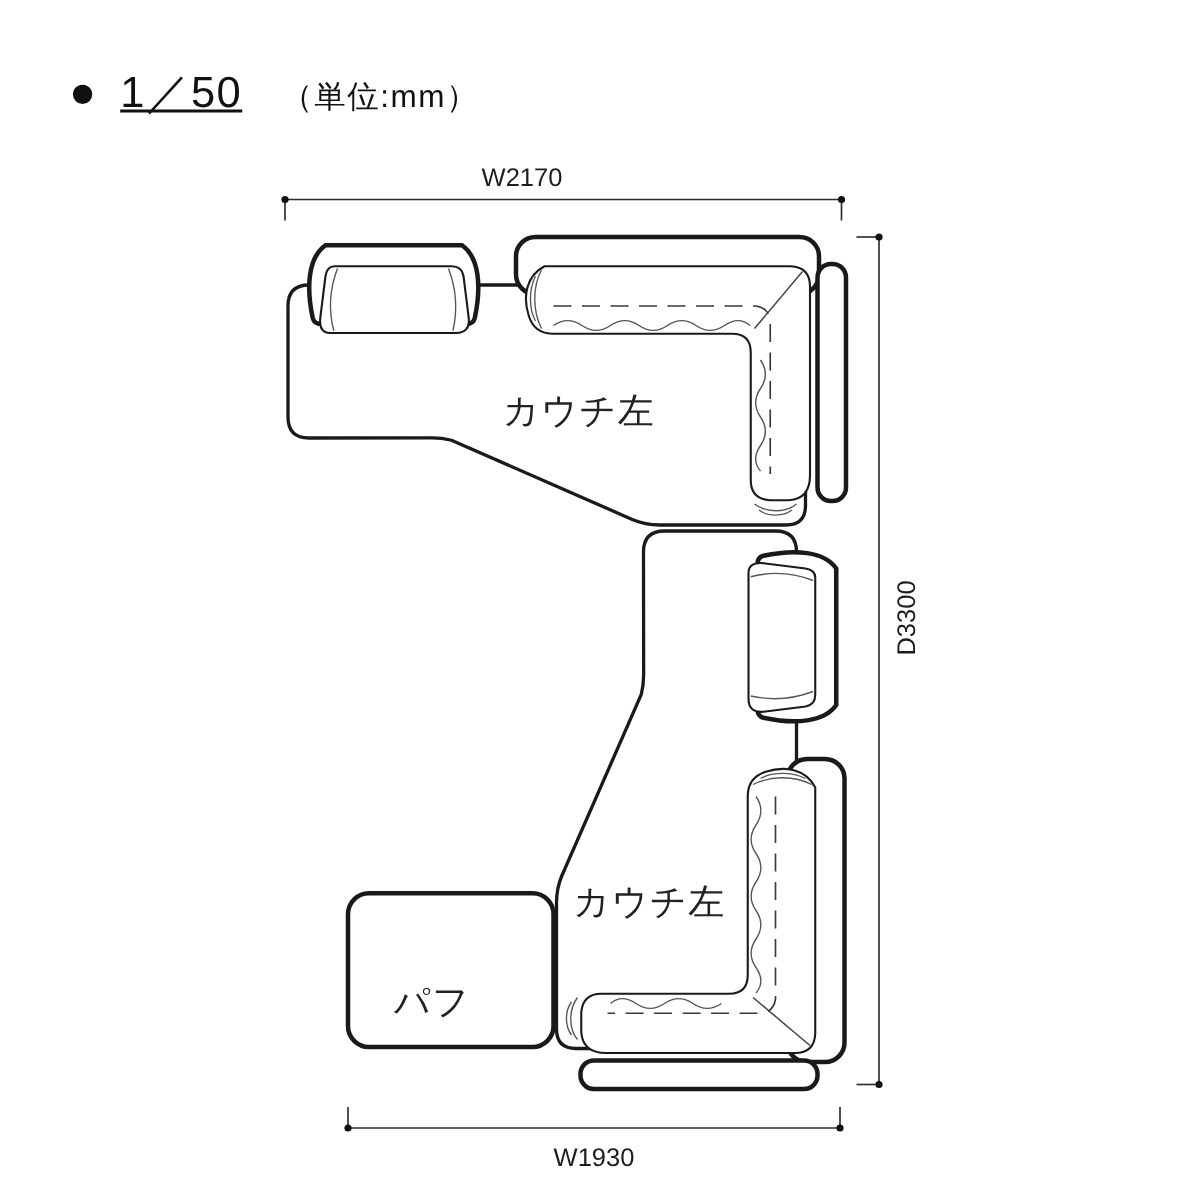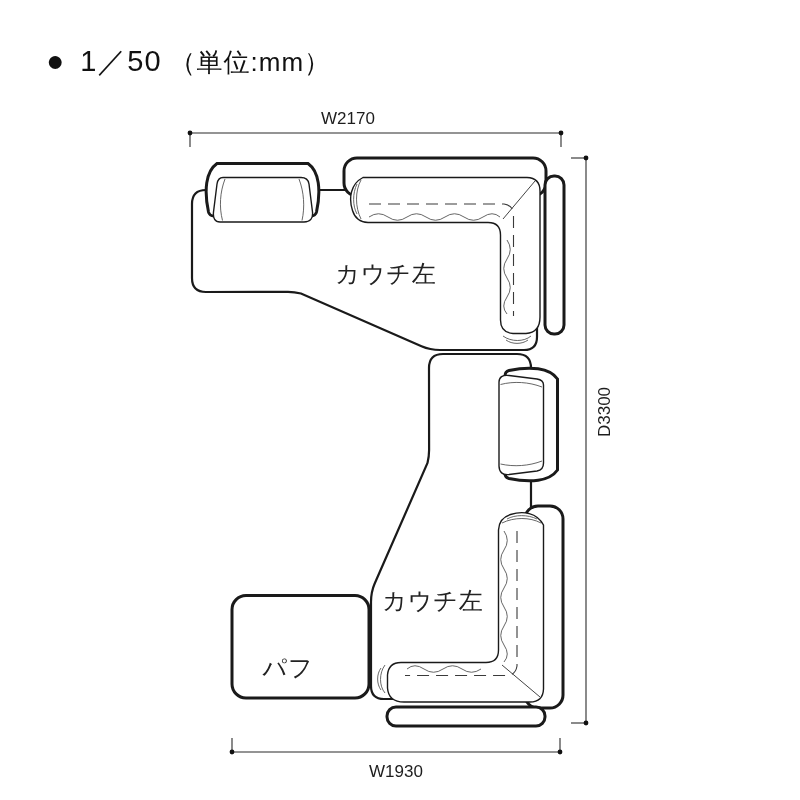--- a/index.html
+++ b/index.html
@@ -2,22 +2,22 @@
 <html><head>
 <meta charset="utf-8">
 <style>
   html,body{margin:0;padding:0;background:#ffffff;}
   body{width:800px;height:800px;position:relative;overflow:hidden;
        font-family:"Liberation Sans", sans-serif;color:#111;}
   .title{position:absolute;left:46px;top:42px;white-space:nowrap;
          display:flex;align-items:baseline;}
   .title .bullet{font-size:30px;line-height:1;margin-right:2px;}
   .title .name{font-size:29px;letter-spacing:1px;}
-  .title .scale{font-size:29px;margin-left:14px;letter-spacing:1px;}
-  .title .unit{font-size:26px;margin-left:8px;letter-spacing:1px;}
+  .title .scale{font-size:29px;margin-left:14px;letter-spacing:1px;text-decoration:underline;}
+  .title .unit{font-size:21px;margin-left:26px;letter-spacing:1px;}
   svg{position:absolute;left:0;top:0;}
   .art{stroke:#1a1a1a;fill:#ffffff;}
   .thin{stroke-width:1.4;}
   .thick{stroke-width:3;}
   .bodyline{stroke-width:2.2;}
   .det{stroke:#555;fill:none;stroke-width:0.9;}
   .crease{stroke:#444;fill:none;stroke-width:1;}
   .stitch{stroke:#3a3a3a;fill:none;stroke-width:1.1;stroke-dasharray:12 7;}
   .dim{stroke:#2b2b2b;stroke-width:1.1;}
   .dimdot{fill:#111;stroke:none;}

